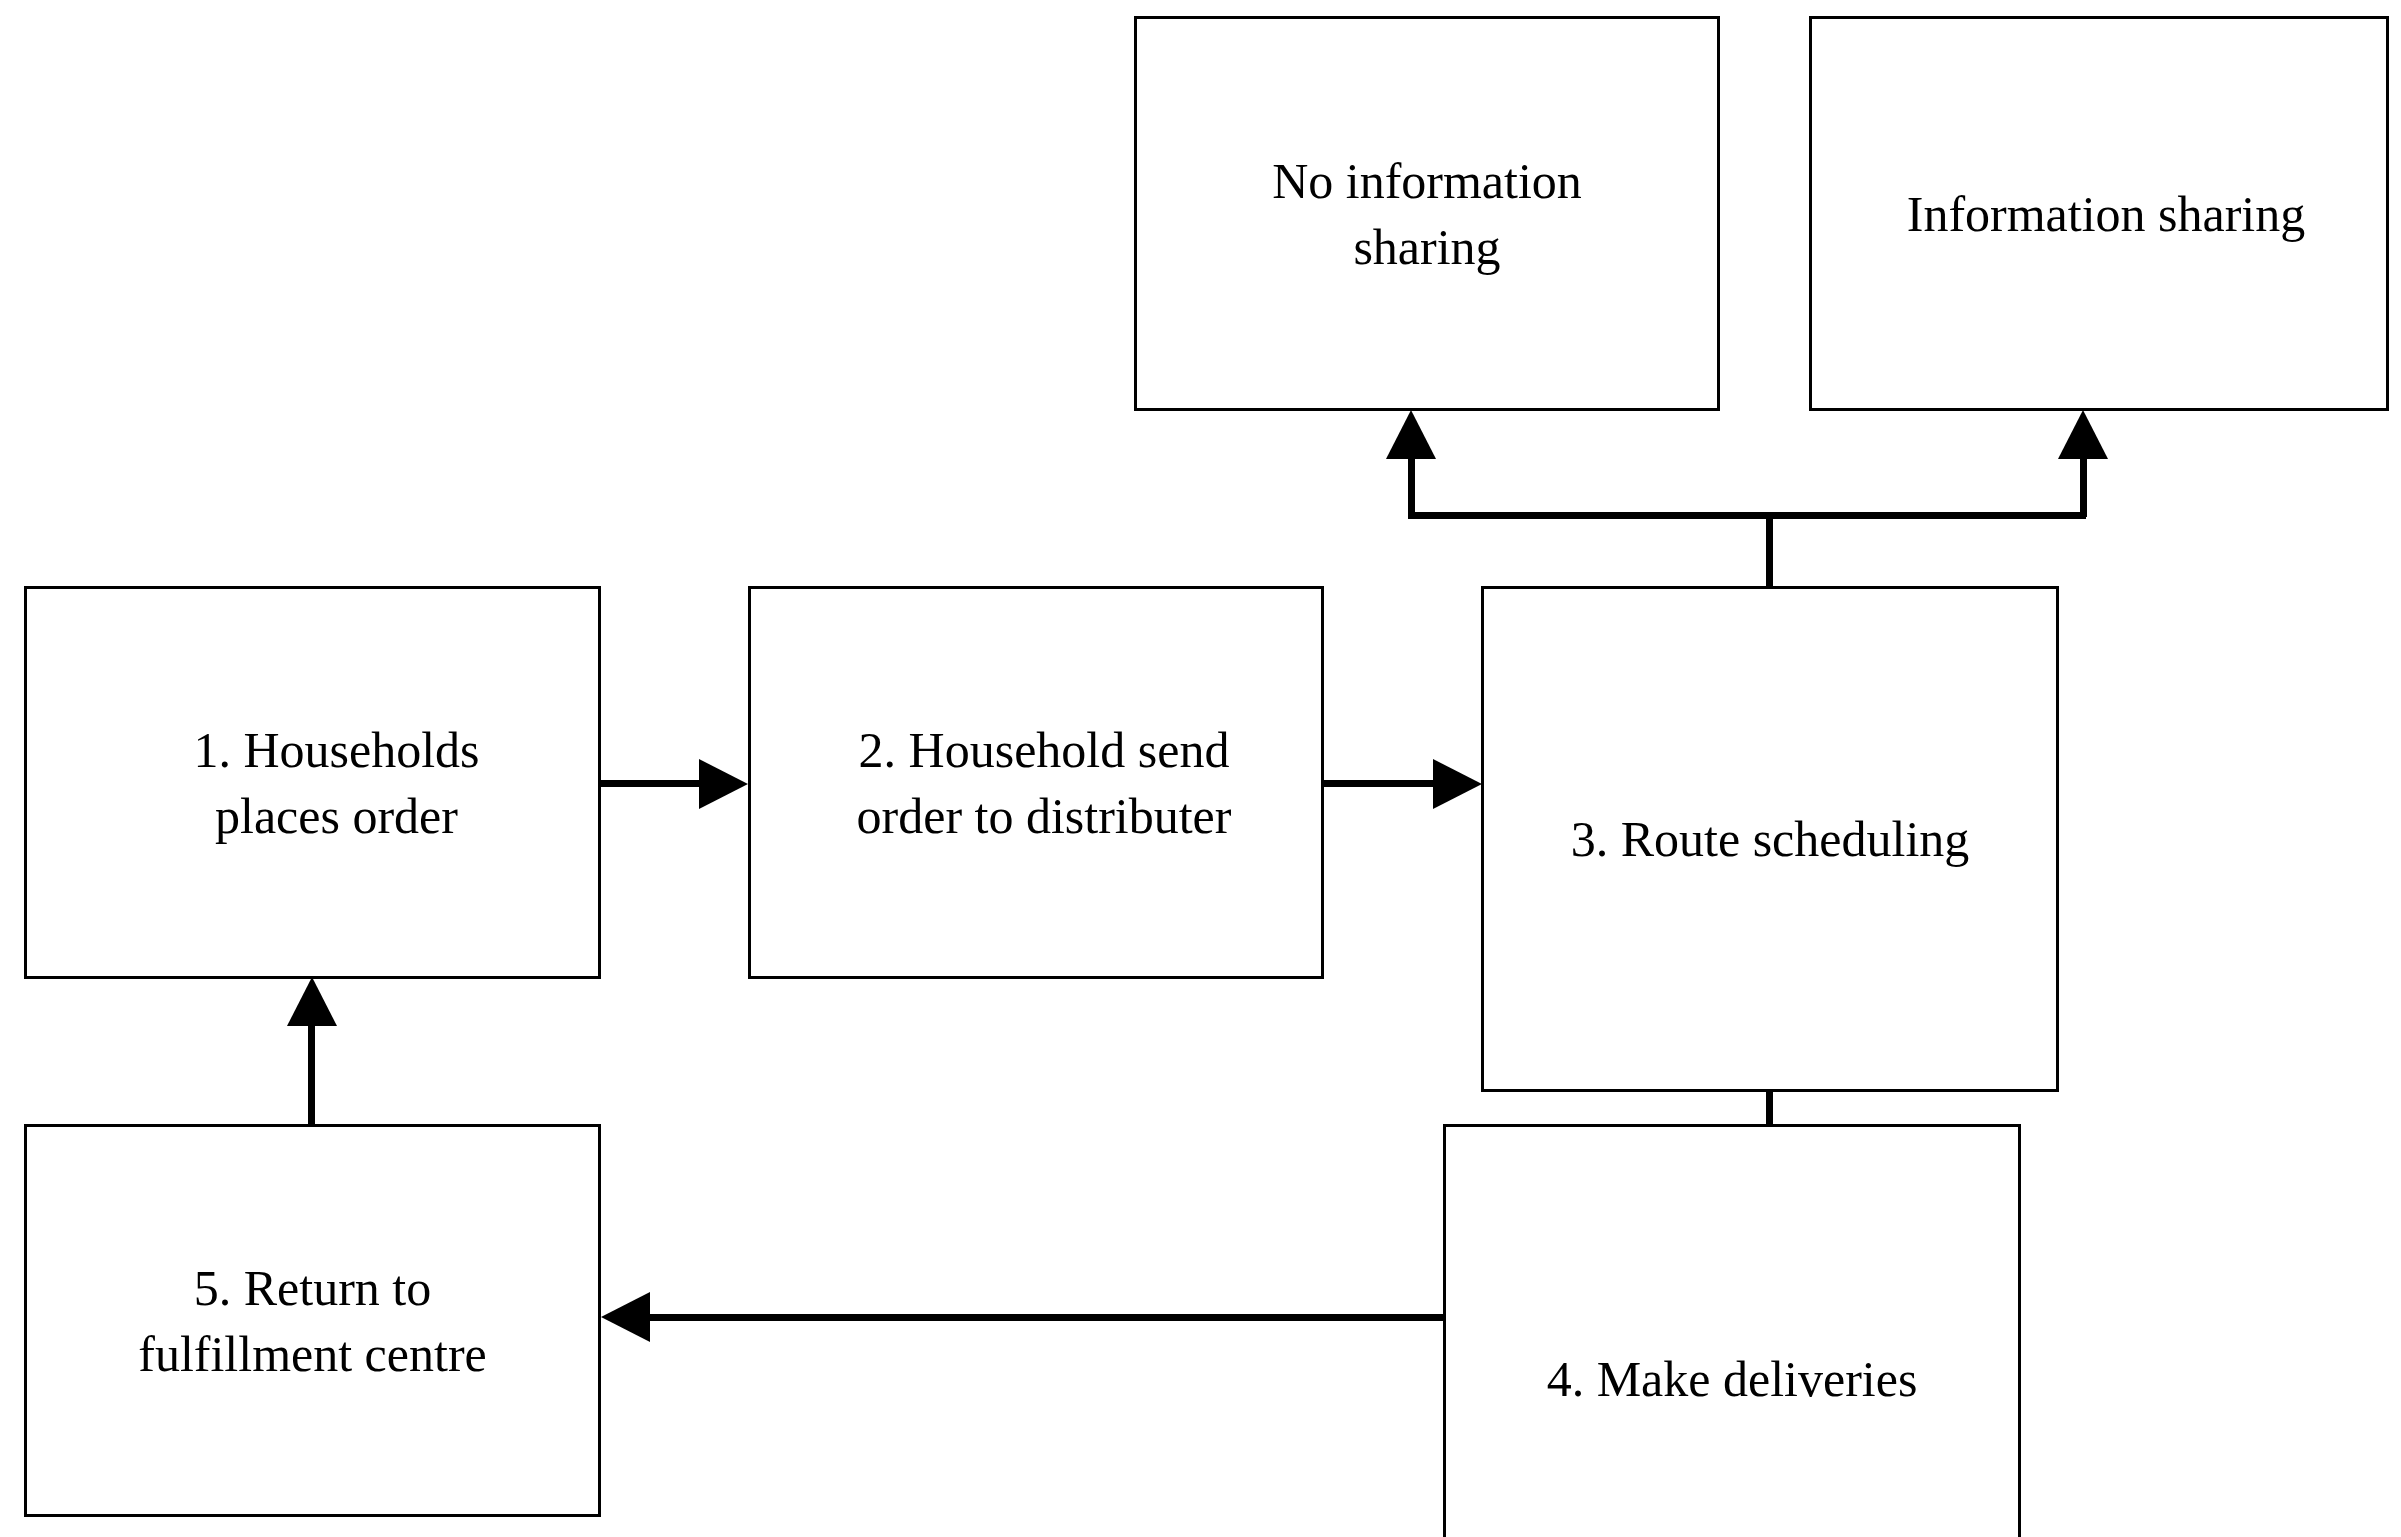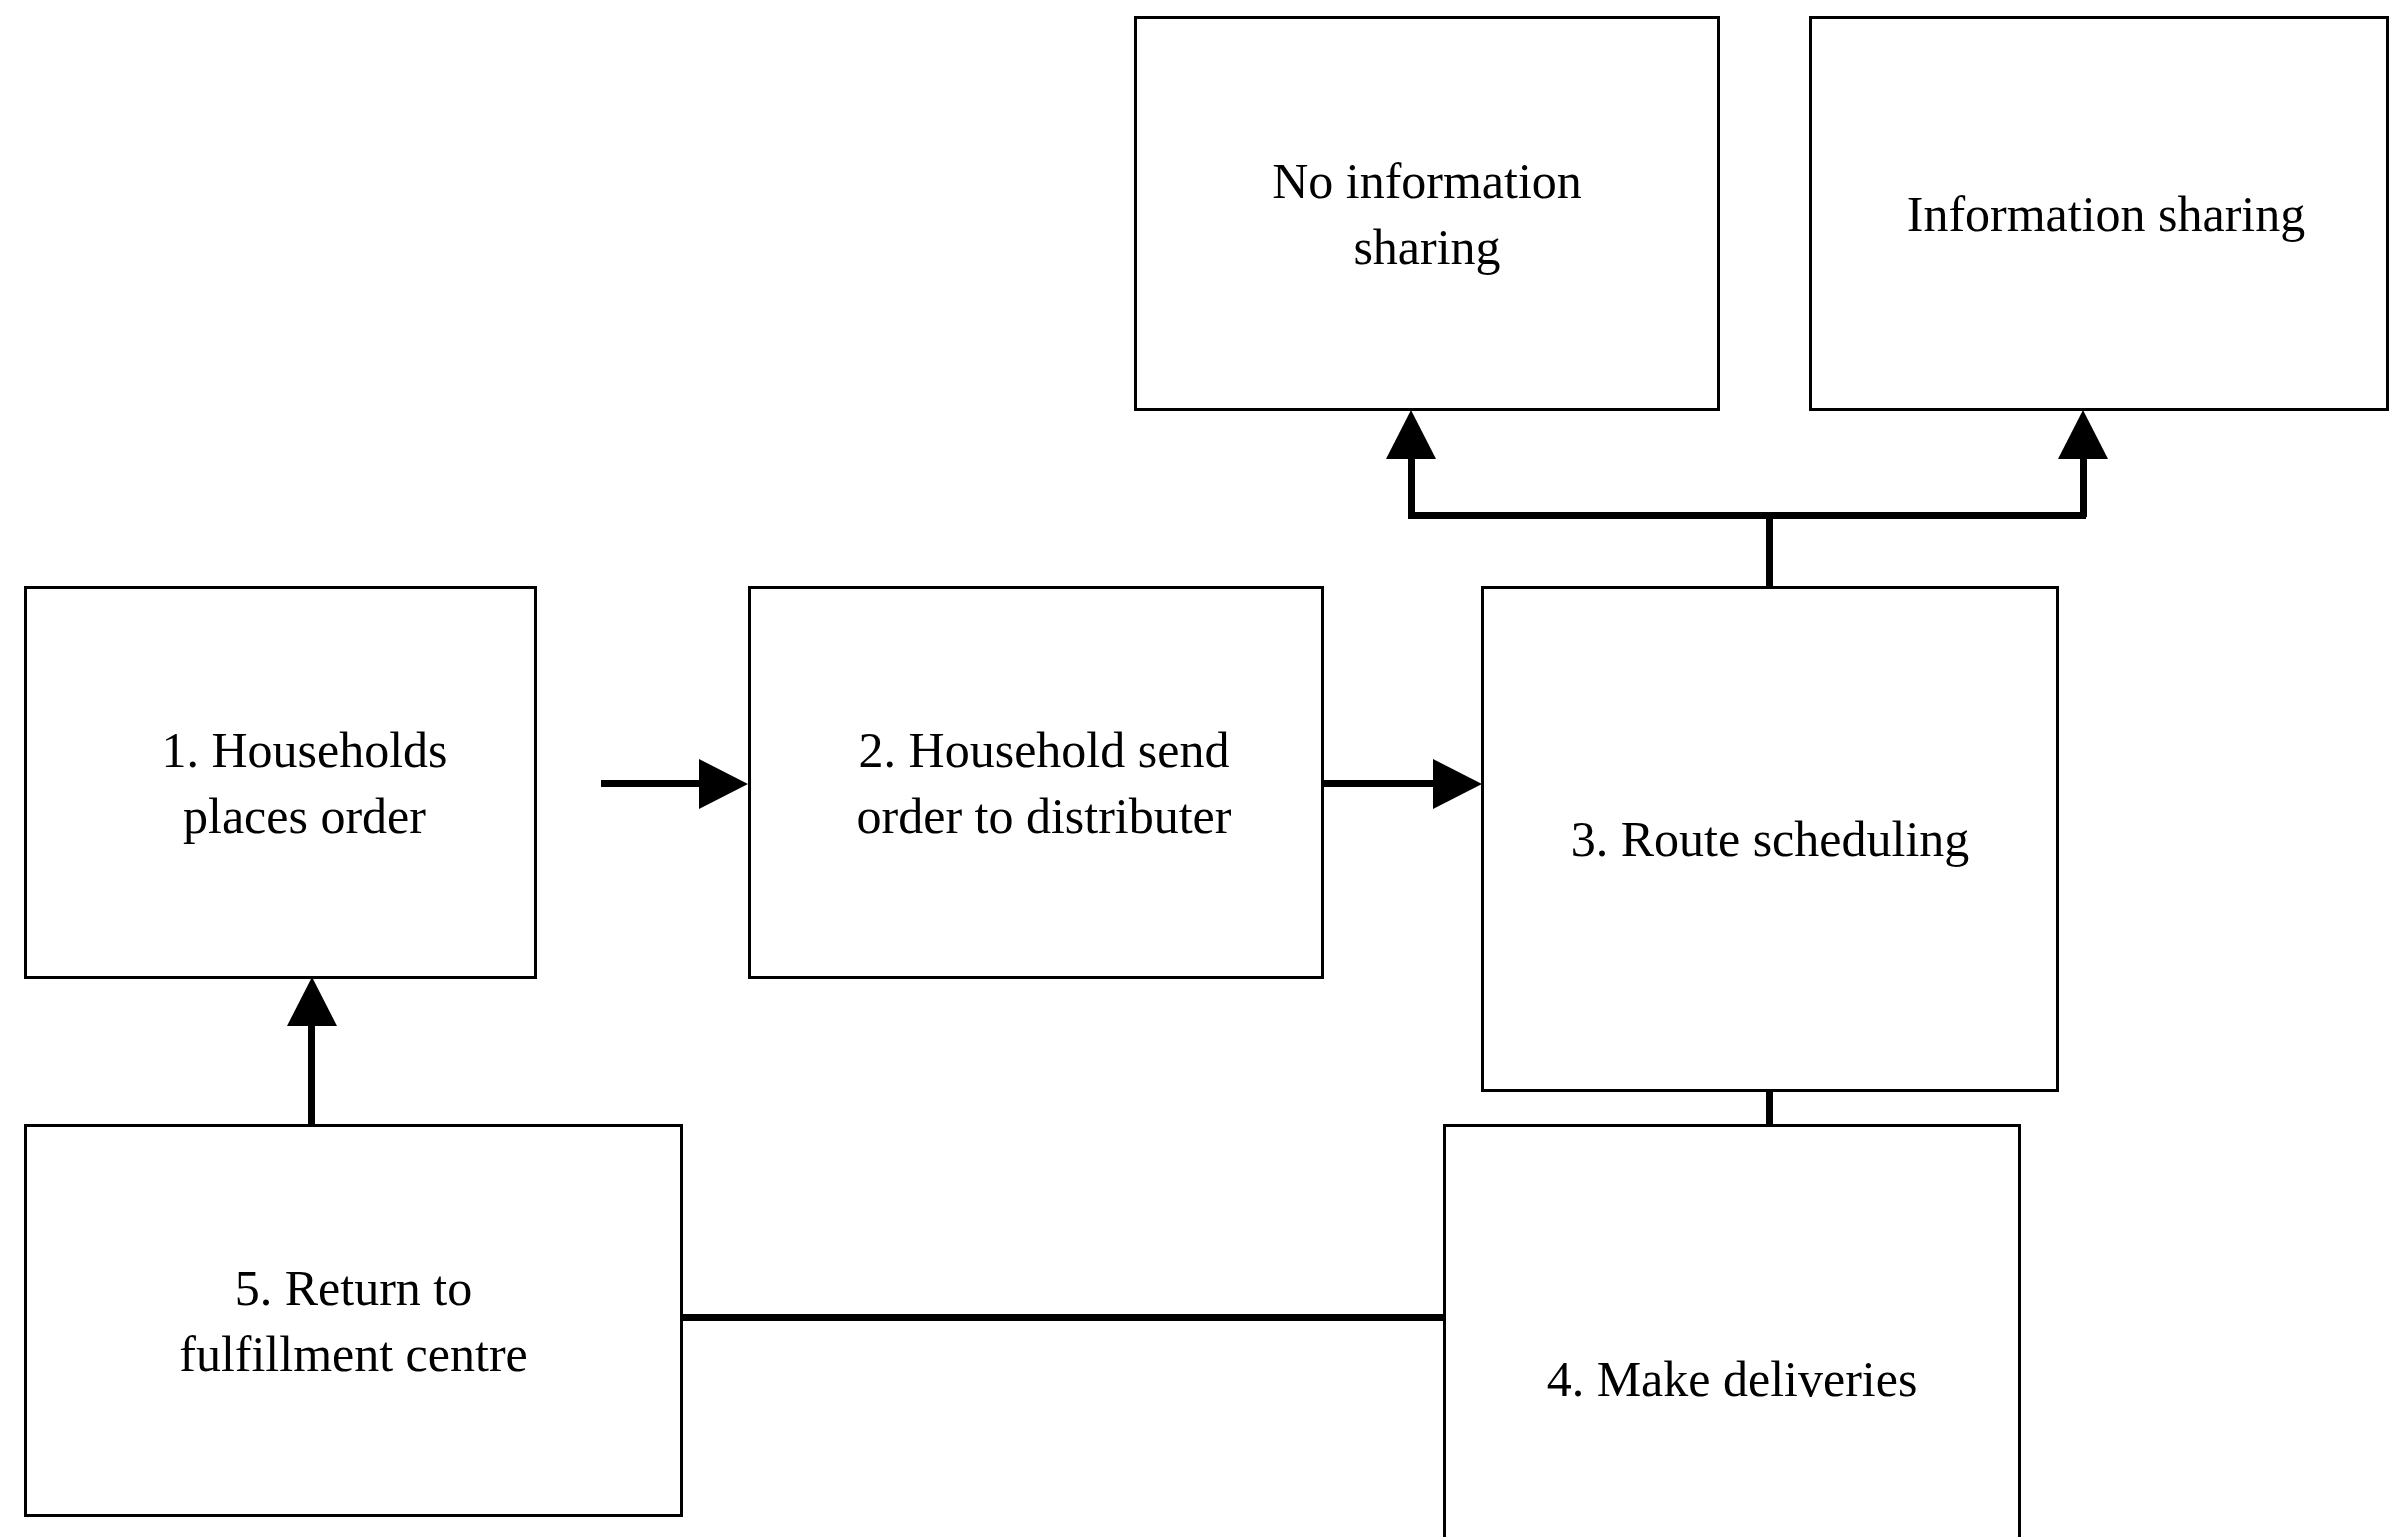--- a/index.html
+++ b/index.html
@@ -78,39 +78,39 @@
 
   <div class="node" style="left:1134px; top:16px; width:586px; height:395px;">
     <span class="label">No information
 sharing</span>
   </div>
 
   <div class="node" style="left:1809px; top:16px; width:580px; height:395px;padding-left:14px;">
     <span class="label">Information sharing</span>
   </div>
 
-  <div class="node" style="left:24px; top:586px; width:513px; height:393px;padding-left:48px;">
+  <div class="node" style="left:24px; top:586px; width:577px; height:393px;padding-left:48px;">
     <span class="label">1. Households
 places order</span>
   </div>
 
   <div class="node" style="left:748px; top:586px; width:576px; height:393px;padding-left:16px;">
     <span class="label">2. Household send
 order to distributer</span>
   </div>
 
   <div class="node" style="left:1481px; top:586px; width:578px; height:506px;">
     <span class="label">3. Route scheduling</span>
   </div>
 
   <div class="node" style="left:1443px; top:1124px; width:578px; height:510px;">
     <span class="label">4. Make deliveries</span>
   </div>
 
-  <div class="node" style="left:24px; top:1124px; width:659px; height:393px;">
+  <div class="node" style="left:24px; top:1124px; width:577px; height:393px;">
     <span class="label">5. Return to
 fulfillment centre</span>
   </div>
 
   <div class="hline" style="left:601px; top:780px; width:105px;"></div>
   <div class="arrow arrow-right" style="left:699px; top:759px;"></div>
 
   <div class="hline" style="left:1323px; top:780px; width:115px;"></div>
   <div class="arrow arrow-right" style="left:1433px; top:759px;"></div>
 

